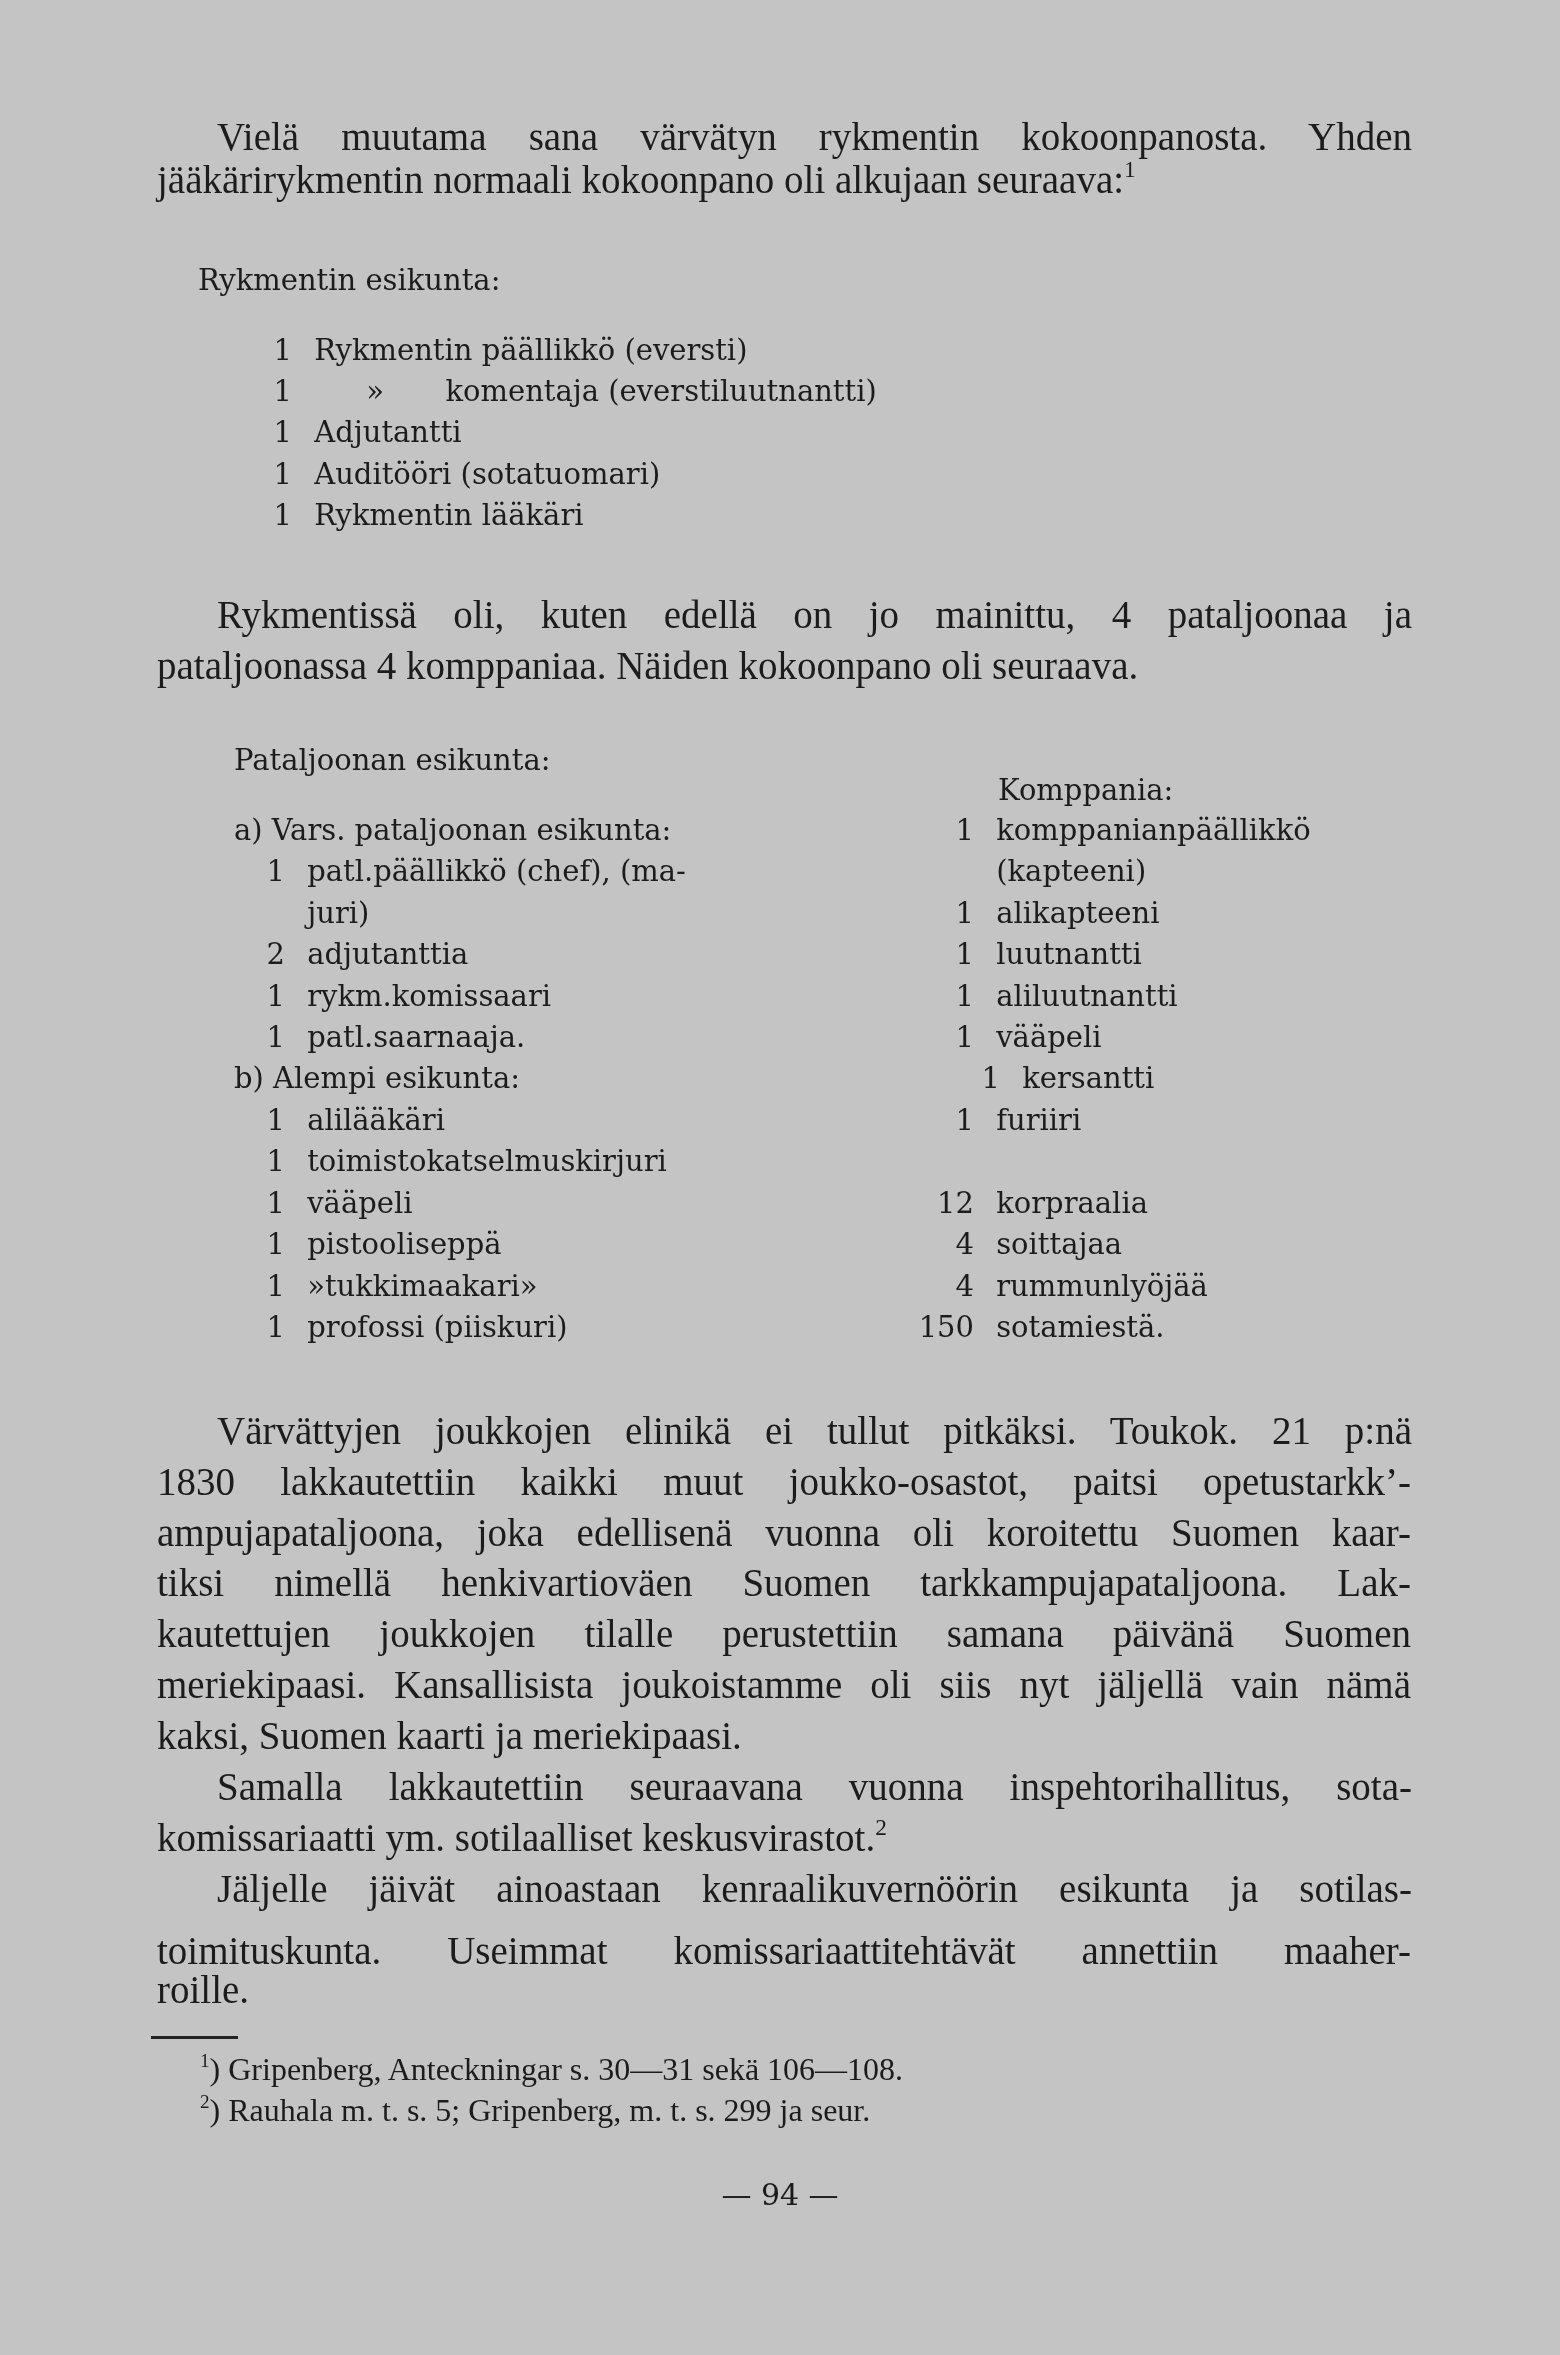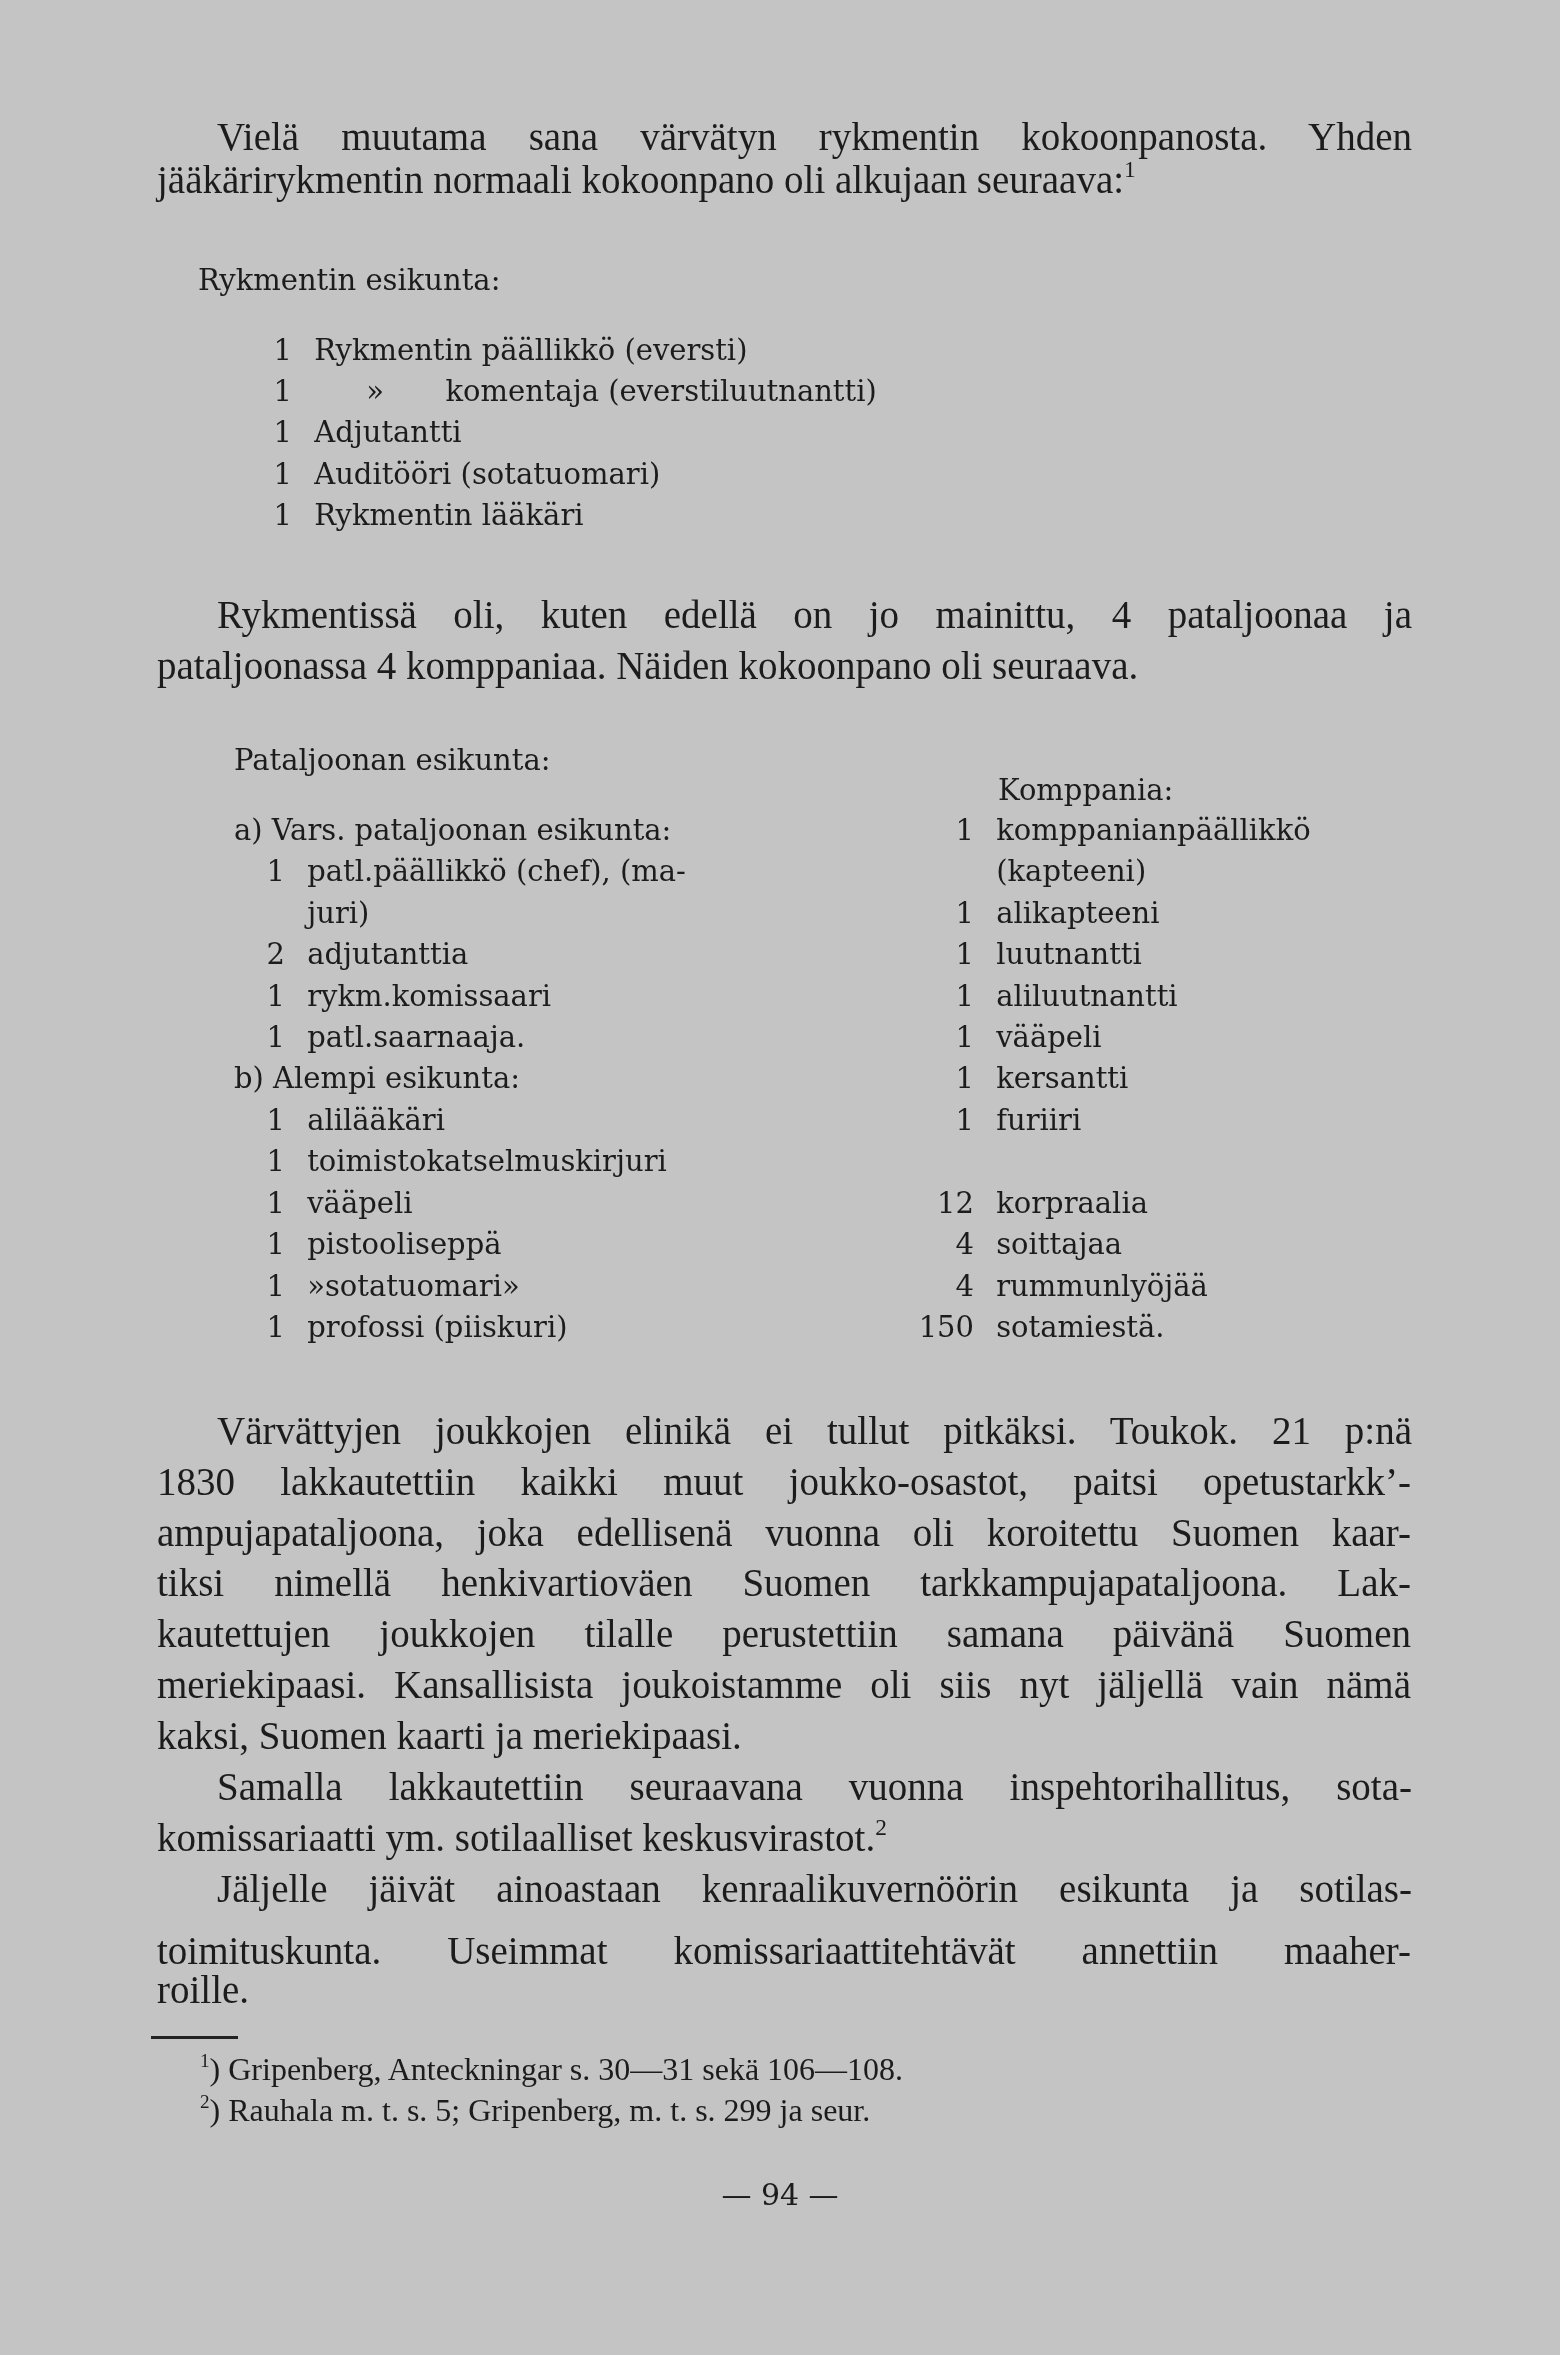--- a/index.html
+++ b/index.html
@@ -121,21 +121,21 @@
   <div class="small" style="left:266px; top:1183px;">
     <span class="num" style="width:19px;">1</span>
     <span style="margin-left:13px;">vääpeli</span>
   </div>
   <div class="small" style="left:266px; top:1224px;">
     <span class="num" style="width:19px;">1</span>
     <span style="margin-left:13px;">pistooliseppä</span>
   </div>
   <div class="small" style="left:266px; top:1266px;">
     <span class="num" style="width:19px;">1</span>
-    <span style="margin-left:13px;">»sotatuomari»</span>
+    <span style="margin-left:13px;">»tukkimaakari»</span>
   </div>
   <div class="small" style="left:266px; top:1307px;">
     <span class="num" style="width:19px;">1</span>
     <span style="margin-left:13px;">profossi (piiskuri)</span>
   </div>
 
   <div class="small" style="left:998px; top:770px;">Komppania:</div>
 
   <div class="small" style="left:918px; top:810px;">
     <span class="num" style="width:56px;">1</span>
@@ -154,21 +154,21 @@
     <span style="margin-left:13px;">luutnantti</span>
   </div>
   <div class="small" style="left:918px; top:976px;">
     <span class="num" style="width:56px;">1</span>
     <span style="margin-left:13px;">aliluutnantti</span>
   </div>
   <div class="small" style="left:918px; top:1017px;">
     <span class="num" style="width:56px;">1</span>
     <span style="margin-left:13px;">vääpeli</span>
   </div>
-  <div class="small" style="left:918px; top:1058px;">
+  <div class="small" style="left:944px; top:1058px;">
     <span class="num" style="width:56px;">1</span>
     <span style="margin-left:13px;">kersantti</span>
   </div>
   <div class="small" style="left:918px; top:1100px;">
     <span class="num" style="width:56px;">1</span>
     <span style="margin-left:13px;">furiiri</span>
   </div>
   <div class="small" style="left:918px; top:1183px;">
     <span class="num" style="width:56px;">12</span>
     <span style="margin-left:13px;">korpraalia</span>

